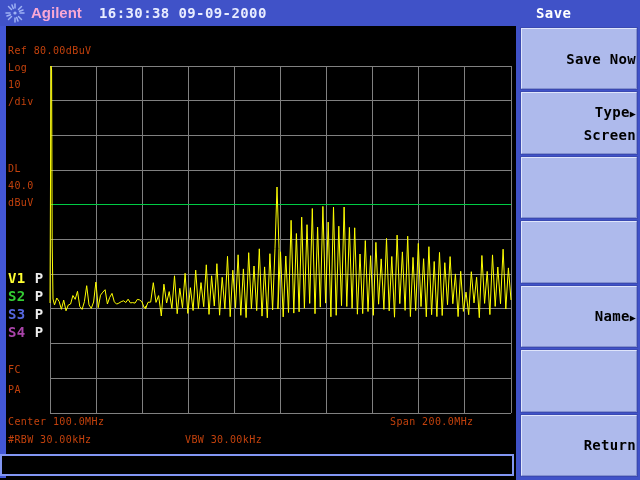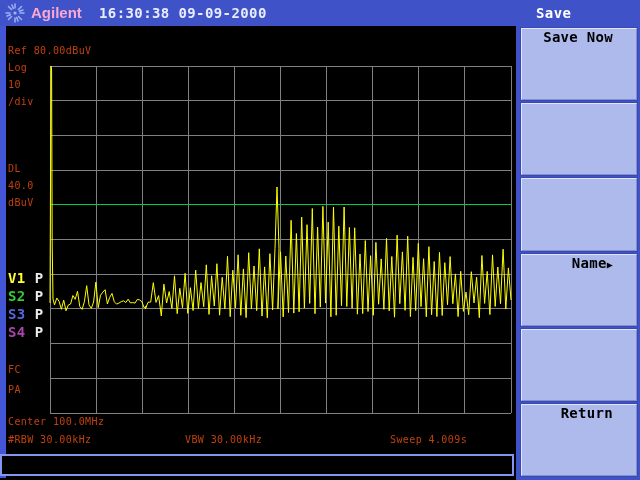--- a/index.html
+++ b/index.html
@@ -11,22 +11,22 @@
          font-weight:bold;font-size:15px;}
   .datetime{position:absolute;left:99px;top:5px;color:#e8ecff;font-size:14px;font-weight:bold;letter-spacing:.4px;}
   .menu-title{position:absolute;left:536px;top:5px;width:124px;text-align:left;color:#ffffff;
               font-size:14px;font-weight:bold;letter-spacing:.4px;}
   .logo{position:absolute;left:4px;top:2px;}
   .left-strip{position:absolute;left:0;top:26px;width:6px;height:452px;background:#4357d6;}
   
   .sidebar{position:absolute;left:516px;top:26px;width:124px;height:454px;background:#4052c8;
            display:flex;flex-direction:column;gap:3px;padding:2px 3px 4px 5px;box-sizing:border-box;}
   .softkey{flex:1;background:#aebaec;border:1px solid;border-color:#dfe5fb #8390cf #8390cf #dfe5fb;
-           box-shadow:0 0 0 1px #3a49b2;display:flex;flex-direction:column;justify-content:flex-start;
-           align-items:flex-end;gap:7px;padding-right:23px;cursor:default;}
+           box-shadow:0 0 0 1px #3a49b2;display:flex;flex-direction:column;justify-content:center;
+           align-items:flex-end;gap:7px;padding-right:0;cursor:default;}
   .softkey-line{color:#000;font-size:14px;font-weight:bold;letter-spacing:.3px;white-space:pre;}
   .arrow{font-size:10px;}
   
   .ann{position:absolute;color:#c2410c;font-size:10px;font-weight:normal;letter-spacing:.4px;white-space:pre;}
   .legend{position:absolute;left:8px;top:246px;margin-top:24px;}
   .legend-row{height:18px;font-size:14px;font-weight:bold;letter-spacing:.4px;}
   .legend-row .det{color:#ececec;padding-left:9px;}
   .msgbar{position:absolute;left:0;top:454px;width:514px;height:22px;box-sizing:border-box;
           background:#000;border:2px solid #8296f2;}
   svg.plot{position:absolute;left:0;top:0;pointer-events:none;}
@@ -106,27 +106,31 @@
       <div class="legend-row"><span style="color: rgb(85, 102, 221);">S3</span><span class="det">P</span></div>
       <div class="legend-row"><span style="color: rgb(170, 68, 170);">S4</span><span class="det">P</span></div>
     </div>
 
   <div class="ann" style="left:8px;top:364px">FC</div>
   <div class="ann" style="left:8px;top:384px">PA</div>
 
   <div class="ann" style="left:8px;top:416px">Center 100.0MHz</div>
   <div class="ann" style="left:8px;top:434px">#RBW 30.00kHz</div>
   <div class="ann" style="left:185px;top:434px">VBW 30.00kHz</div>
-  <div class="ann" style="left:390px;top:434px">Sweep 4.009s</div>
+  <div class="ann" style="left:390px;top:416px">Span 200.0MHz</div>
 
   <div class="msgbar"></div>
 
   <div class="sidebar" id="sidebar">
       <div class="softkey">
         <div class="softkey-line">Save Now</div>
+      </div>
+      <div class="softkey">
+        <div class="softkey-line">Type<span class="arrow">▶</span></div>
+        <div class="softkey-line">Screen</div>
       </div>
       <div class="softkey"></div>
       <div class="softkey"></div>
       <div class="softkey">
         <div class="softkey-line">Name<span class="arrow">▶</span></div>
       </div>
       <div class="softkey"></div>
       <div class="softkey">
         <div class="softkey-line">Return</div>
       </div>

